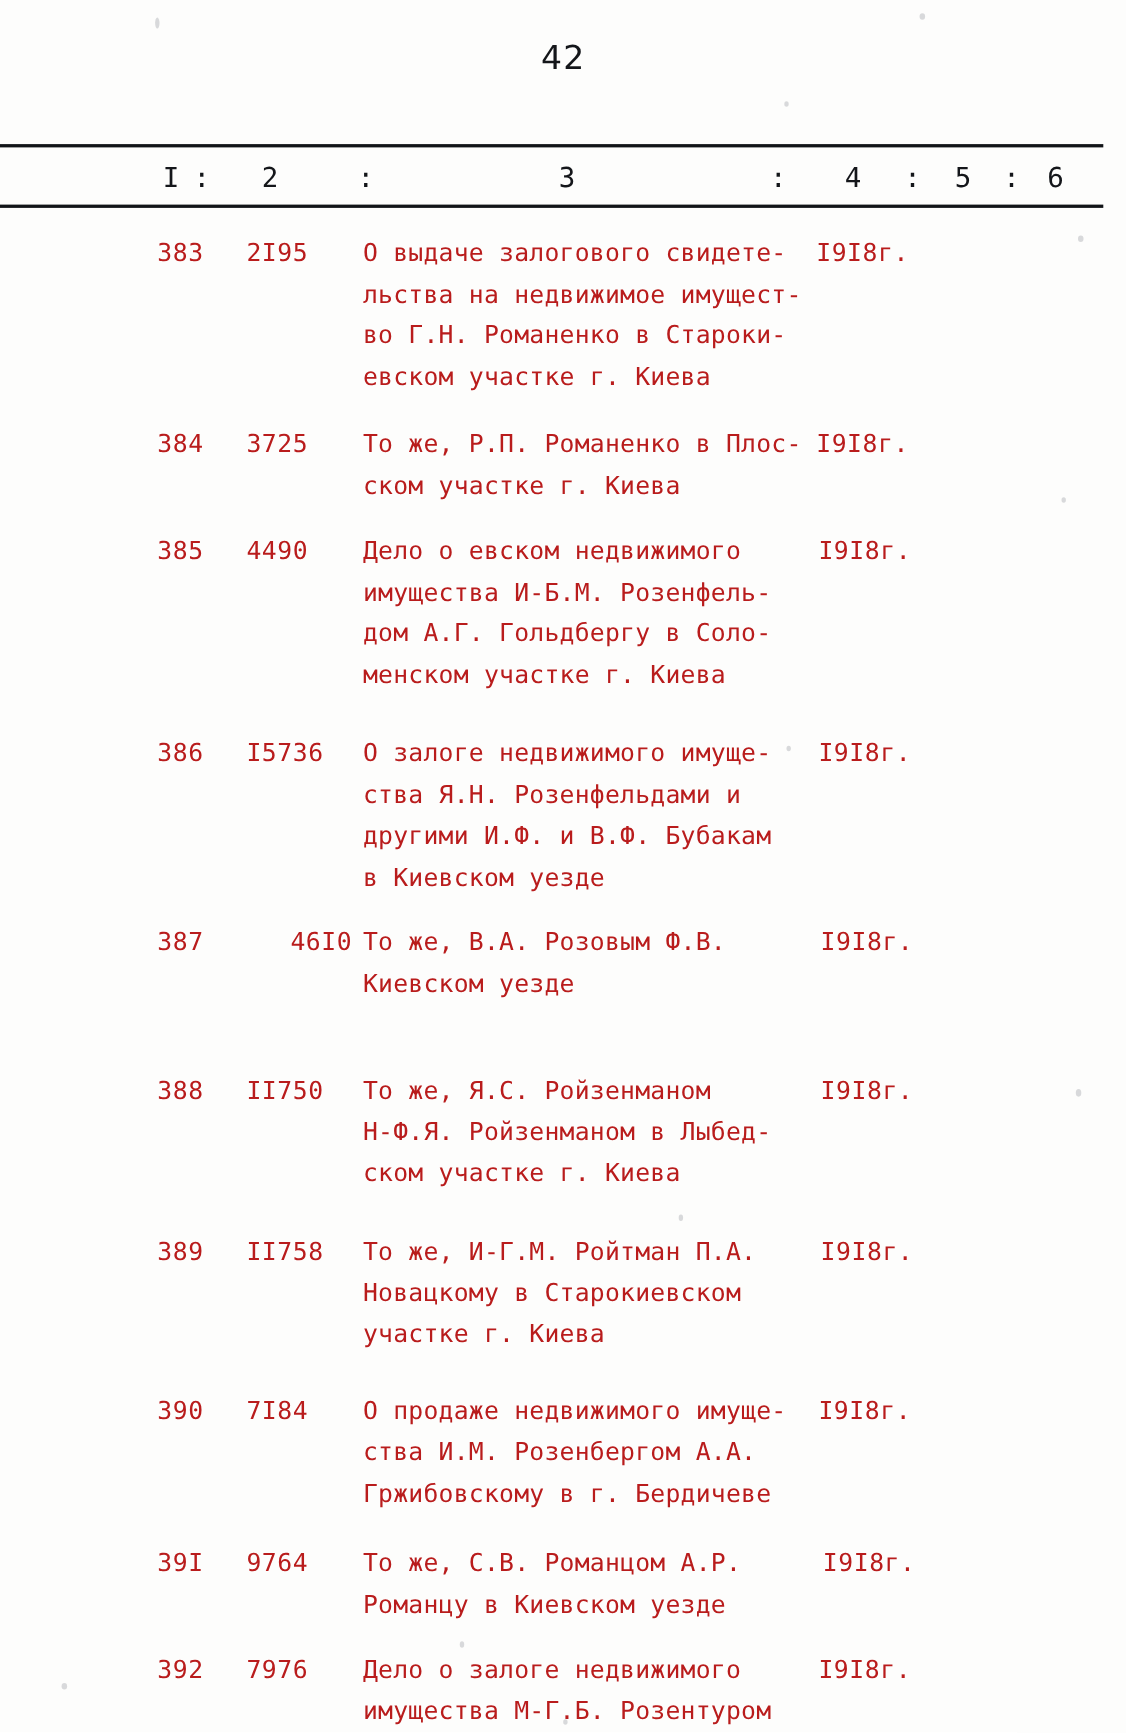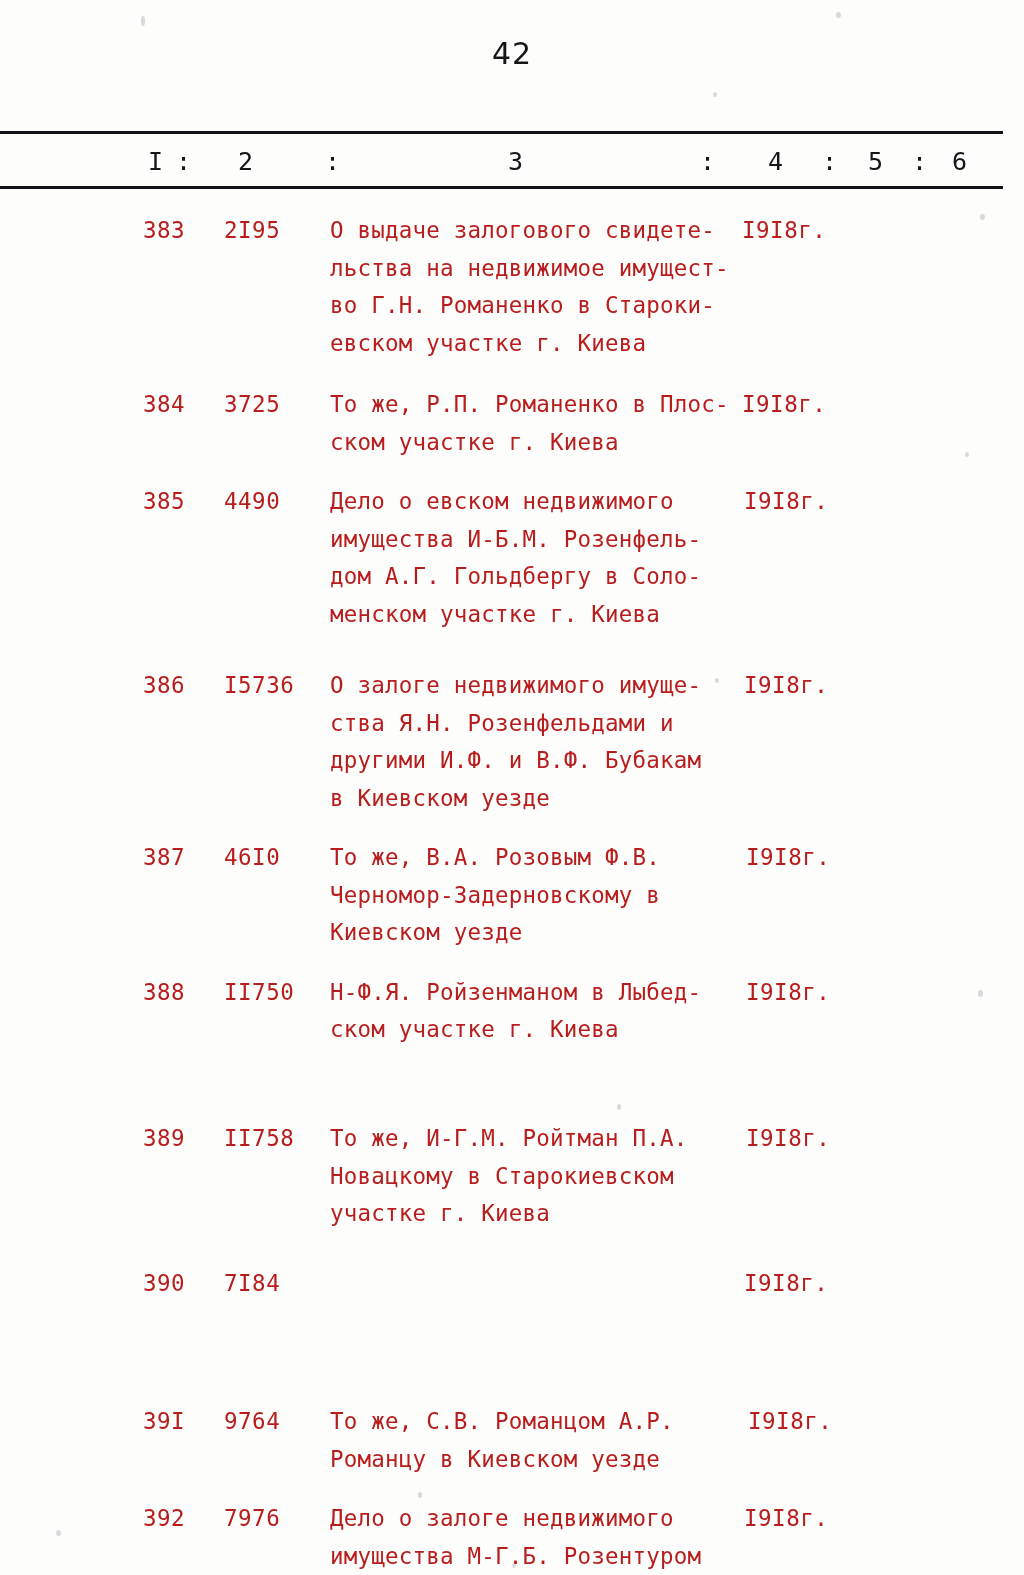--- a/index.html
+++ b/index.html
@@ -165,39 +165,40 @@
         <div class="cell c-date" style="left: 744px; top: 0px;">I9I8г.</div>
       </div>
       <div class="row" style="height: 150px; top: 0px; margin-top: 34px;">
         <div class="cell c-num" style="top: 0px;">386</div>
         <div class="cell c-file" style="top: 0px;">I5736</div>
         <div class="cell c-desc" style="top: 0px;"><span class="desc-line">О залоге недвижимого имуще-</span><span class="desc-line">ства Я.Н. Розенфельдами и</span><span class="desc-line">другими И.Ф. и В.Ф. Бубакам</span><span class="desc-line">в Киевском уезде</span></div>
         <div class="cell c-date" style="left: 744px; top: 0px;">I9I8г.</div>
       </div>
       <div class="row" style="height: 112.5px; top: 0px; margin-top: 22px;">
         <div class="cell c-num" style="top: 0px;">387</div>
-        <div class="cell c-file" style="top: 0px;">46I0</div>
-        <div class="cell c-desc" style="top: 0px;"><span class="desc-line">То же, В.А. Розовым Ф.В.</span><span class="desc-line">Черномор-Задерновскому в</span><span class="desc-line">Киевском уезде</span></div>
+        <div class="cell c-file" style="top: 0px; margin-left: 40px;">46I0</div>
+        <div class="cell c-desc" style="top: 0px;"><span class="desc-line">То же, В.А. Розовым Ф.В.</span><span class="desc-line">Киевском уезде</span></div>
         <div class="cell c-date" style="left: 746px; top: 0px;">I9I8г.</div>
       </div>
       <div class="row" style="height: 112.5px; top: 0px; margin-top: 22px;">
         <div class="cell c-num" style="top: 0px;">388</div>
         <div class="cell c-file" style="top: 0px;">II750</div>
-        <div class="cell c-desc" style="top: 0px;"><span class="desc-line">Н-Ф.Я. Ройзенманом в Лыбед-</span><span class="desc-line">ском участке г. Киева</span></div>
+        <div class="cell c-desc" style="top: 0px;"><span class="desc-line">То же, Я.С. Ройзенманом</span><span class="desc-line">Н-Ф.Я. Ройзенманом в Лыбед-</span><span class="desc-line">ском участке г. Киева</span></div>
         <div class="cell c-date" style="left: 746px; top: 0px;">I9I8г.</div>
       </div>
       <div class="row" style="height: 112.5px; top: 0px; margin-top: 34px;">
         <div class="cell c-num" style="top: 0px;">389</div>
         <div class="cell c-file" style="top: 0px;">II758</div>
         <div class="cell c-desc" style="top: 0px;"><span class="desc-line">То же, И-Г.М. Ройтман П.А.</span><span class="desc-line">Новацкому в Старокиевском</span><span class="desc-line">участке г. Киева</span></div>
         <div class="cell c-date" style="left: 746px; top: 0px;">I9I8г.</div>
       </div>
       <div class="row" style="height: 112.5px; top: 0px; margin-top: 32px;">
         <div class="cell c-num" style="top: 0px;">390</div>
         <div class="cell c-file" style="top: 0px;">7I84</div>
+        <div class="cell c-desc" style="top: 0px;"><span class="desc-line">О продаже недвижимого имуще-</span><span class="desc-line">ства И.М. Розенбергом А.А.</span><span class="desc-line">Гржибовскому в г. Бердичеве</span></div>
         <div class="cell c-date" style="left: 744px; top: 0px;">I9I8г.</div>
       </div>
       <div class="row" style="height: 75px; top: 0px; margin-top: 26px;">
         <div class="cell c-num" style="top: 0px;">39I</div>
         <div class="cell c-file" style="top: 0px;">9764</div>
         <div class="cell c-desc" style="top: 0px;"><span class="desc-line">То же, С.В. Романцом А.Р.</span><span class="desc-line">Романцу в Киевском уезде</span></div>
         <div class="cell c-date" style="left: 748px; top: 0px;">I9I8г.</div>
       </div>
       <div class="row" style="height: 150px; top: 0px; margin-top: 22px;">
         <div class="cell c-num" style="top: 0px;">392</div>

